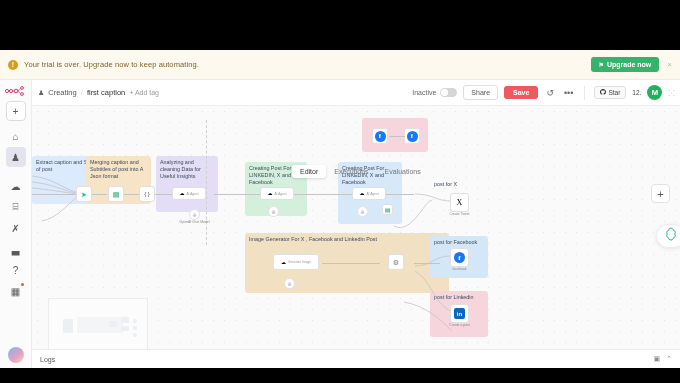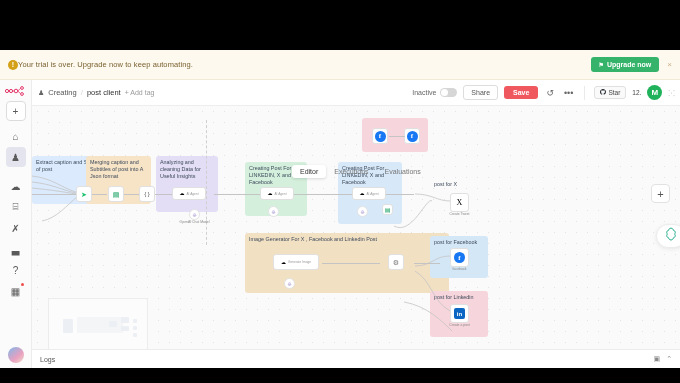--- a/index.html
+++ b/index.html
@@ -16,21 +16,21 @@
   .letterbox-bottom { position:absolute; left:0; bottom:0; width:680px; height:15px; background:#000; }
 
   .app { position:absolute; left:0; top:50px; width:680px; height:318px; background:#fff; overflow:hidden; }
 
   
   .banner {
     position:absolute; left:0; top:0; width:680px; height:30px;
     background:#fdf9ef; border-bottom:1px solid #f2ead8;
     display:flex; align-items:center; padding:0 8px;
   }
-  .banner-left { display:flex; align-items:center; flex:1; }
+  .banner-left { display:flex; align-items:center; gap:6px; flex:1; }
   .warn-ico {
     width:10px; height:10px; border-radius:50%;
     background:#d4a017; color:#fff; font-size:7px; line-height:10px;
     text-align:center; font-weight:bold; flex:none;
   }
   .banner-text { font-size:7.5px; color:#7a6230; letter-spacing:.1px; }
   .upgrade-btn {
     background:#35b36a; color:#fff; font-size:7px; font-weight:bold;
     border-radius:3px; padding:4px 8px; display:flex; align-items:center; gap:3px;
     cursor:pointer; border:none;
@@ -269,21 +269,21 @@
       </div>
       <div class="rail-spacer"></div>
       <div class="rail-avatar"></div>
     </div>
 
     <div class="header">
       <div class="crumb">
         <span class="person-ico">♟</span>
         <span>Creating</span>
         <span class="crumb-sep">/</span>
-        <span class="crumb-name">post client</span>
+        <span class="crumb-name">first caption</span>
         <span class="add-tag">+ Add tag</span>
       </div>
       <div class="hdr-spacer"></div>
       <div class="inactive-wrap">
         <span class="inactive-label">Inactive</span>
         <div class="toggle"></div>
       </div>
       <button class="share-btn">Share</button>
       <button class="save-btn">Save</button>
       <span class="hdr-ico">↺</span>

